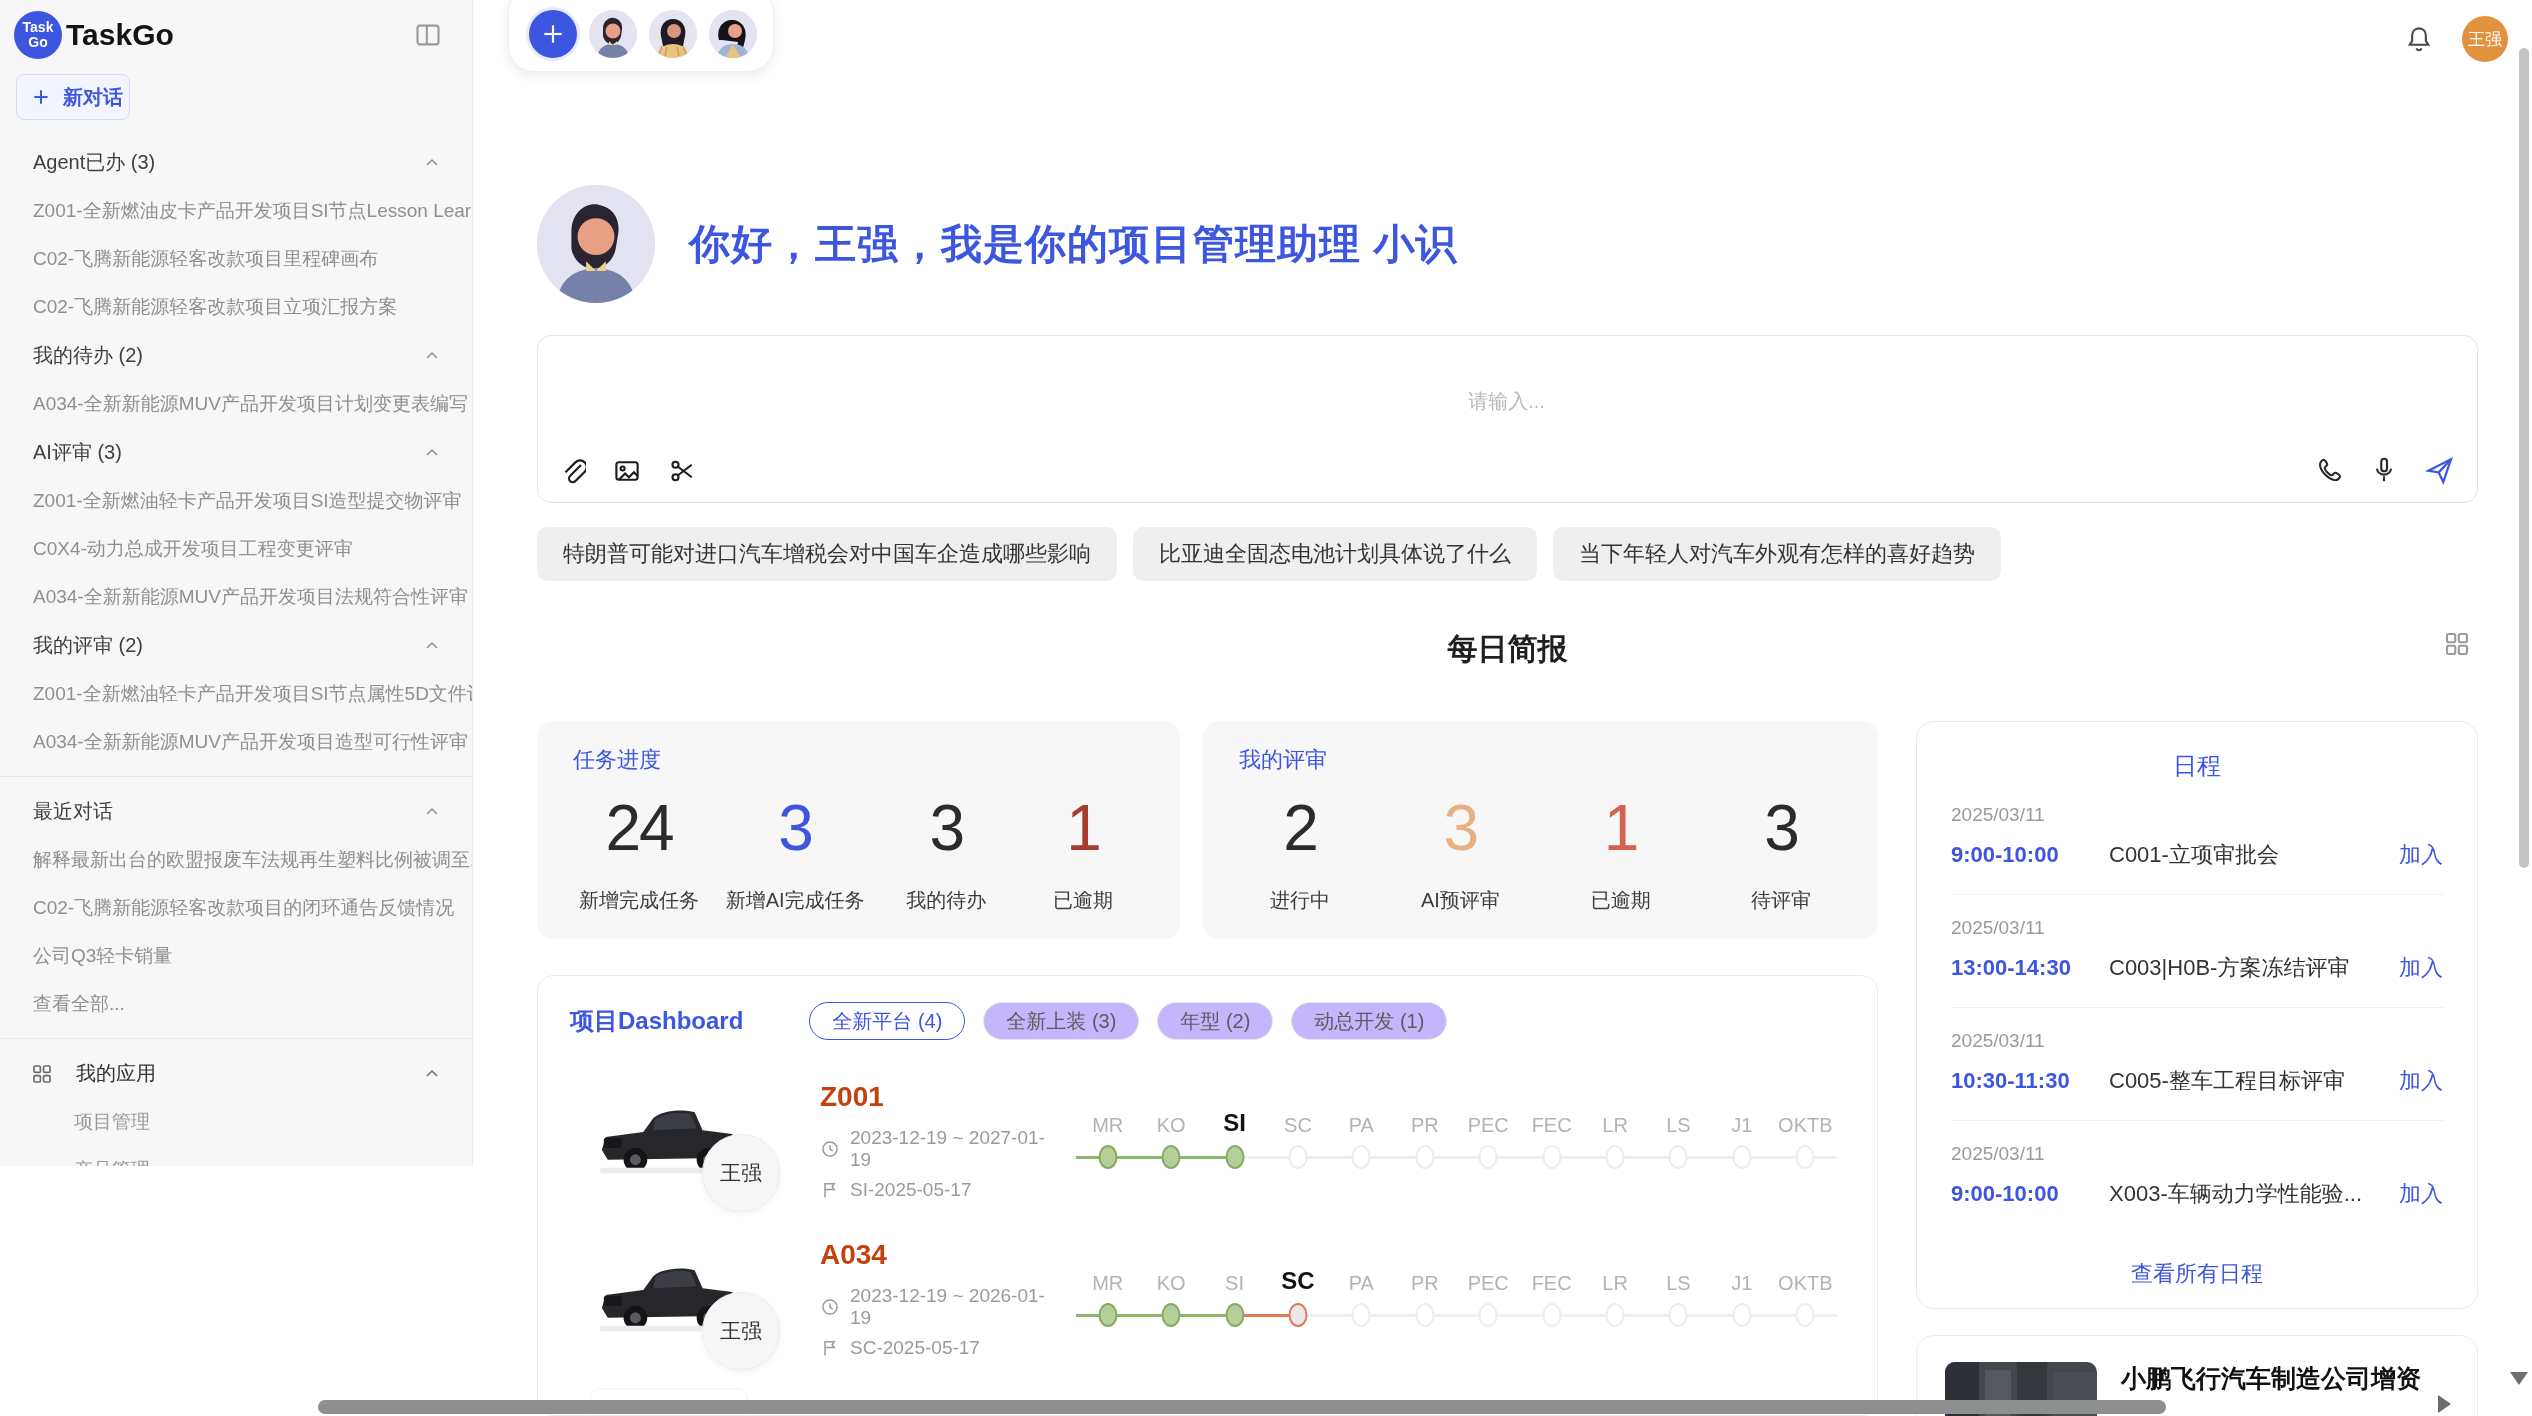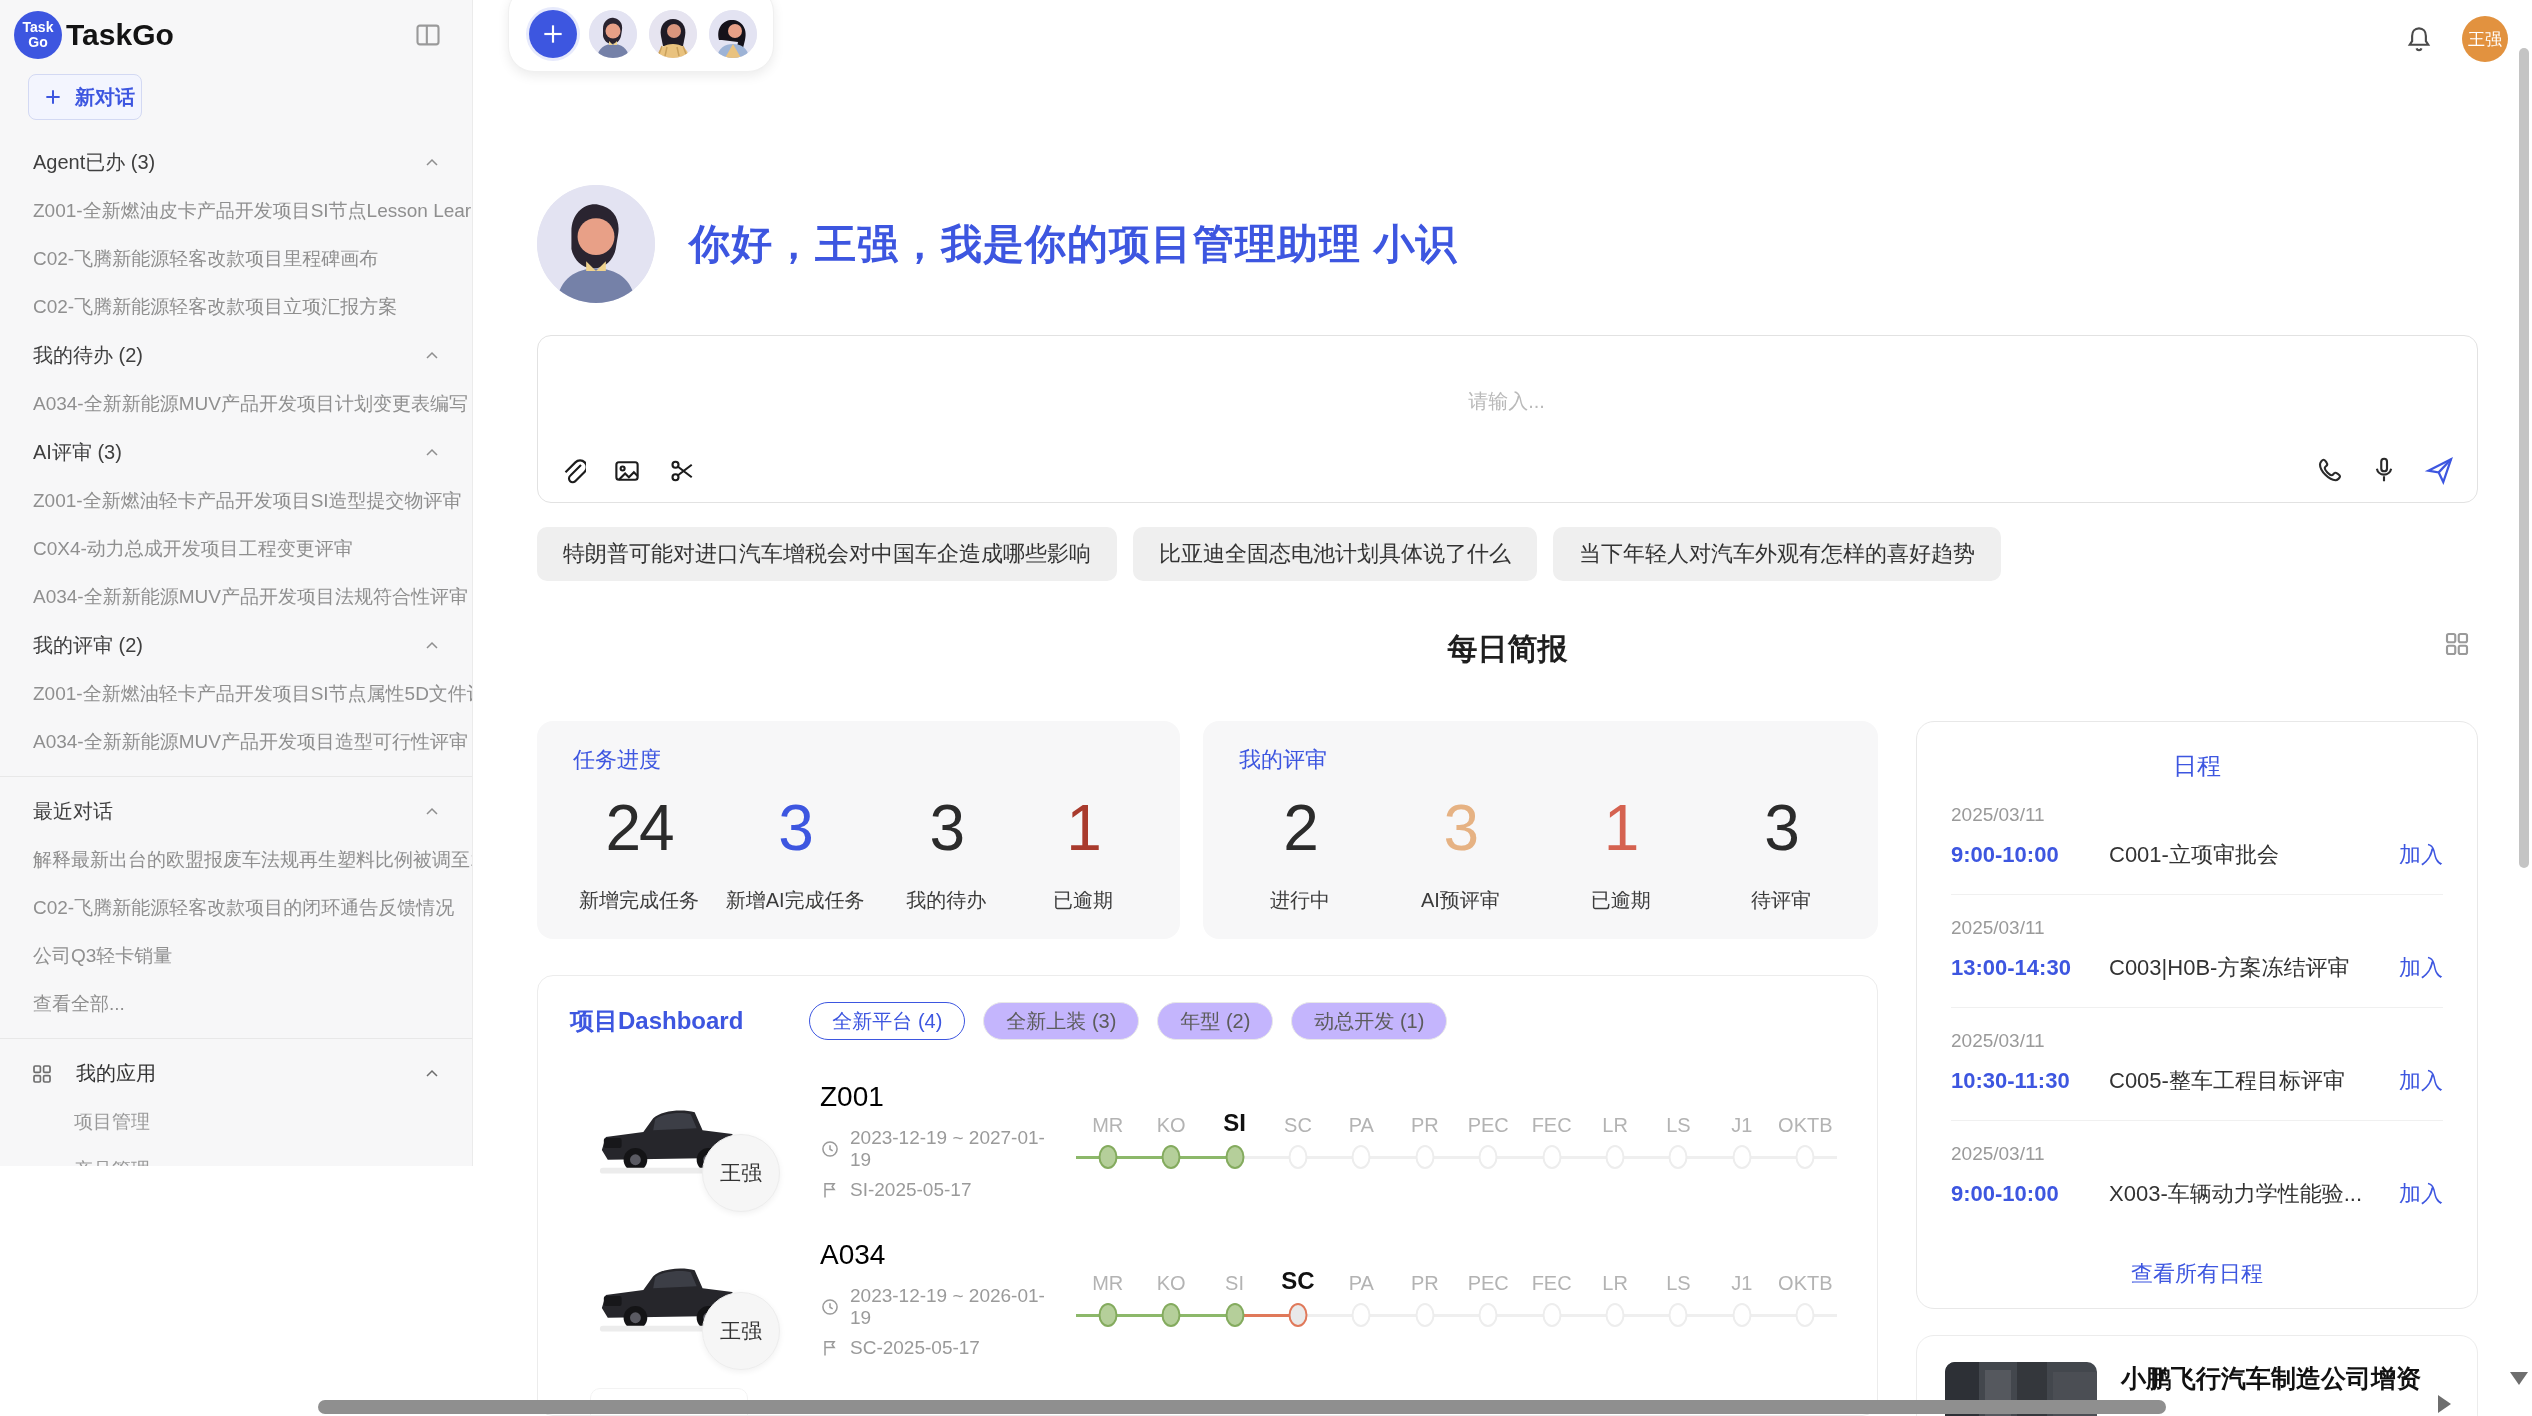--- a/index.html
+++ b/index.html
@@ -10,21 +10,21 @@
 
   
   .sidebar{position:absolute;left:0;top:0;width:473px;height:1166px;background:#f7f7f8;
            border-right:1px solid #ebebeb;overflow:hidden;}
   .side-head{display:flex;align-items:center;padding:12px 16px 8px 14px;height:66px;}
   .logo{width:48px;height:48px;border-radius:50%;background:var(--accent);color:#fff;
         display:flex;flex-direction:column;align-items:center;justify-content:center;
         font-size:14px;line-height:15px;font-weight:600;flex:none;}
   .app-title{font-size:30px;font-weight:700;color:#141414;margin-left:4px;}
   .collapse-btn{margin-left:auto;margin-right:14px;color:#9a9a9a;cursor:pointer;}
-  .new-chat{display:flex;align-items:center;gap:12px;margin:8px 18px 6px 28px;height:46px;
+  .new-chat{display:flex;align-items:center;gap:12px;margin:8px 18px 6px 16px;height:46px;
             border:1.5px solid #d3d9f3;background:#f3f5fe;border-radius:8px;color:var(--accent);
             font-size:20px;font-weight:700;padding-left:14px;cursor:pointer;}
   .side-scroll{padding:12px 0 0 0;}
   .side-header{display:flex;align-items:center;padding:11px 30px 11px 33px;font-size:20px;
                color:#3f3f3f;cursor:pointer;}
   .side-header .chev{margin-left:auto;color:#8f8f8f;}
   .side-item{padding:11px 20px 11px 33px;font-size:19px;color:#8f8f8f;white-space:nowrap;
              overflow:hidden;cursor:pointer;}
   .side-div{border-top:1px solid #e8e8e8;margin:10px 0;}
   .side-row{display:flex;align-items:center;gap:22px;padding:11px 30px 11px 30px;font-size:20px;
@@ -97,21 +97,21 @@
   .tab.active{border:1.5px solid var(--accent);color:var(--accent);background:#fff;}
 
   .projects{margin-top:26px;}
   .proj-row{display:flex;align-items:center;height:150px;margin-top:8px;}
   .car-wrap{position:relative;width:158px;height:94px;margin-left:20px;flex:none;}
   .car-img{width:158px;height:94px;border-radius:10px;overflow:hidden;background:#fff;}
   .owner-badge{position:absolute;left:112px;top:40px;width:78px;height:78px;border-radius:50%;
                background:#f6f6f6;border:1px solid #ededed;display:flex;align-items:center;
                justify-content:center;font-size:21px;color:#333;box-shadow:0 2px 6px rgba(0,0,0,.06);}
   .proj-info{margin-left:72px;width:240px;flex:none;}
-  .proj-code{font-size:28px;font-weight:400;color:#000000;}
+  .proj-code{font-size:28px;font-weight:700;color:#c2410c;}
   .proj-meta{display:flex;align-items:center;gap:10px;margin-top:14px;color:#9a9a9a;font-size:19px;}
   .proj-meta + .proj-meta{margin-top:8px;}
   .milestones{flex:1;display:flex;margin-left:16px;margin-right:8px;justify-content:center;}
   .ms-cell{flex:1;display:flex;flex-direction:column;align-items:center;}
   .ms-label{height:32px;font-size:20px;color:#b3b3b3;display:flex;align-items:flex-end;}
   .ms-label.current{font-size:24px;font-weight:700;color:#111;}
   .ms-track{position:relative;height:40px;width:100%;}
   .seg{position:absolute;top:50%;margin-top:-1px;height:2.5px;width:50%;}
   .seg.l{left:0;} .seg.r{right:0;}
   .dot{position:absolute;left:50%;top:50%;transform:translate(-50%,-50%);width:19px;height:24px;

